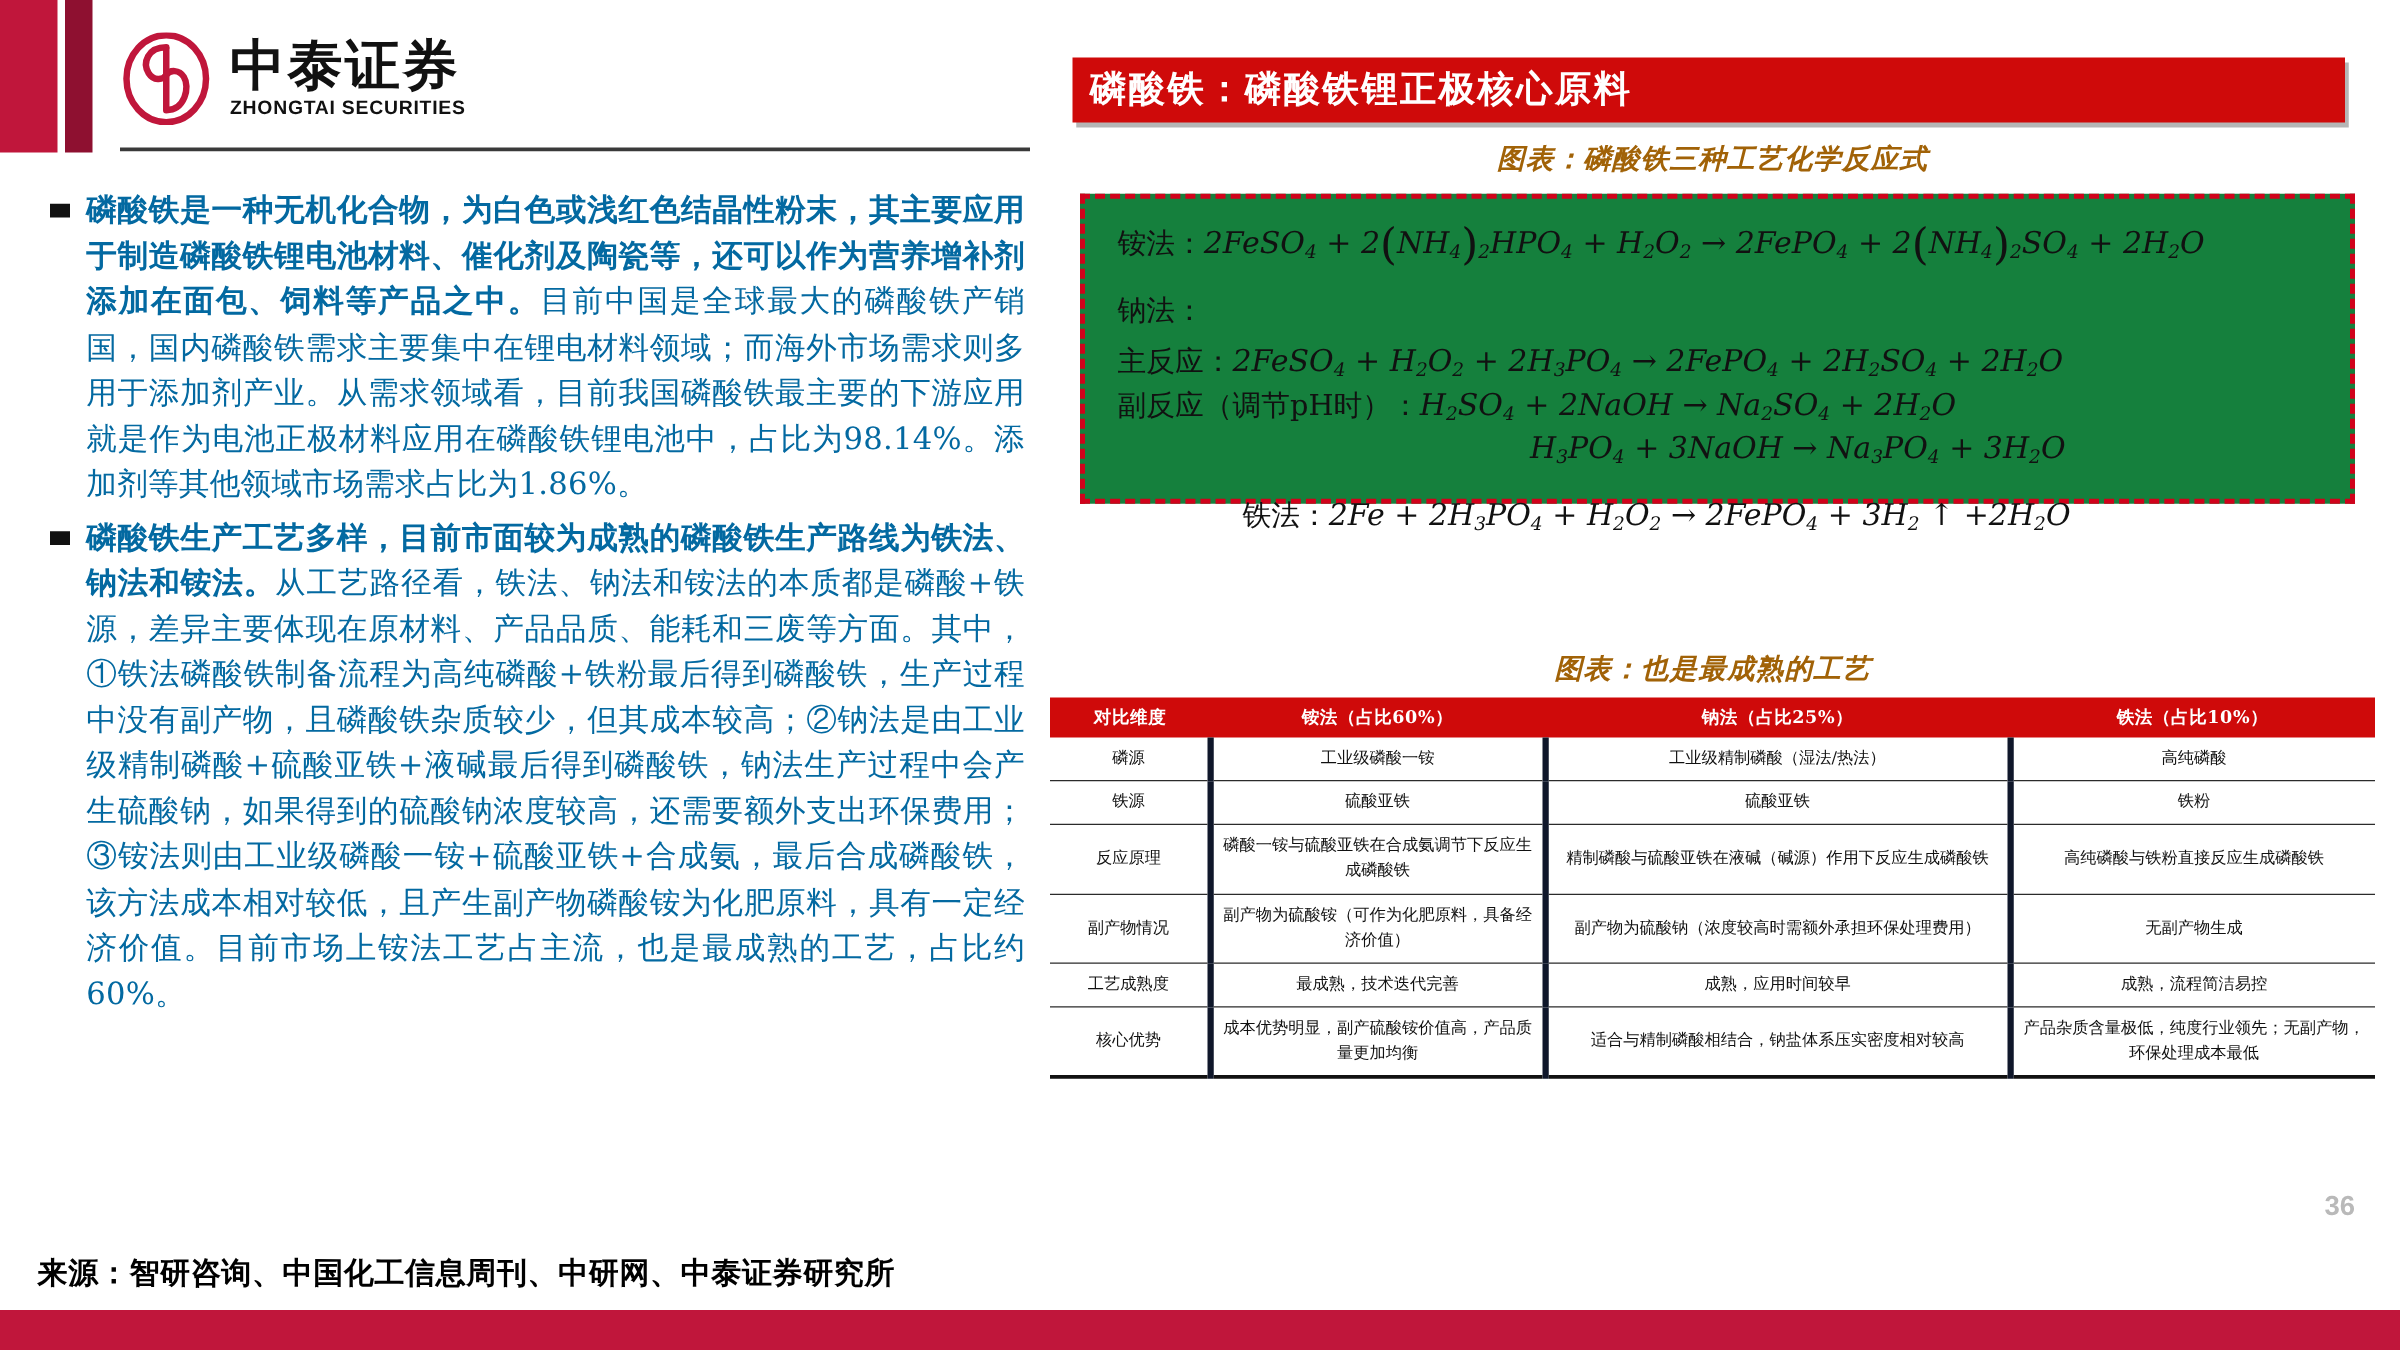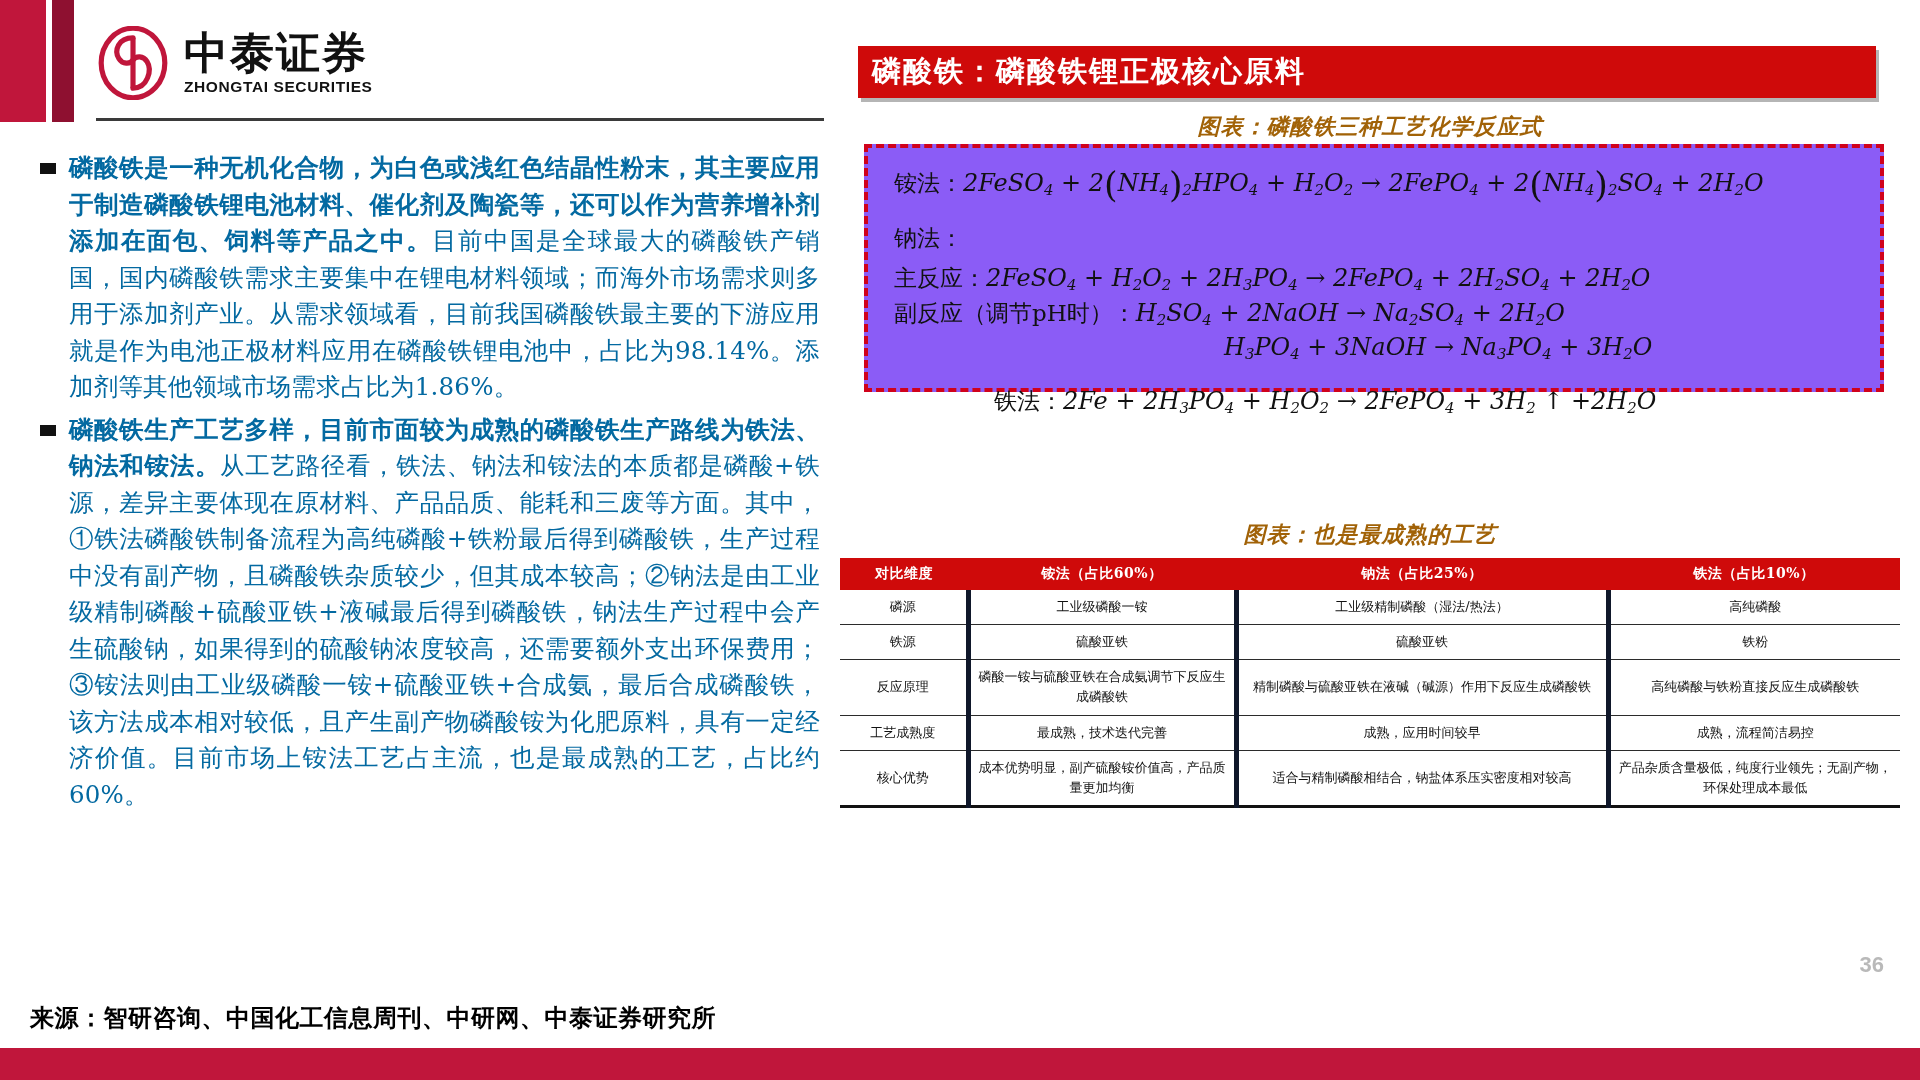--- a/index.html
+++ b/index.html
@@ -45,22 +45,22 @@
 
   
   .fig-cap{
     position:absolute;text-align:center;color:#a16207;font-weight:700;font-style:italic;
     font-size:22px;letter-spacing:1px;font-family:"DejaVu Serif","Liberation Serif",serif;
   }
   #cap-eq{left:860px;top:112px;width:1020px;}
   #cap-tab{left:840px;top:520px;width:1060px;}
 
   .eq-box{
-    position:absolute;left:864px;top:144px;width:1012px;height:240px;
-    border:4px dashed #d0021b;background:#8b5cf6;
+    position:absolute;left:864px;top:155px;width:1012px;height:240px;
+    border:4px dashed #d0021b;background:#15803d;
   }
   .eq-inner{padding:14px 22px 0 26px;}
   .eq-row{
     font-family:"DejaVu Serif","Liberation Serif",serif;
     font-size:23px;color:#111;white-space:nowrap;line-height:1.25;
   }
   .eq-row .lbl{font-style:normal;}
   .eq-row .math{font-style:italic;font-size:24px;}
   .eq-row sub{font-size:.62em;font-style:italic;vertical-align:-.28em;}
   .r1{margin-top:6px;}
@@ -202,20 +202,26 @@
             <td>硫酸亚铁</td>
             <td class="last">铁粉</td>
           </tr>
           <tr>
             <td class="k">反应原理</td>
             <td>磷酸一铵与硫酸亚铁在合成氨调节下反应生成磷酸铁</td>
             <td>精制磷酸与硫酸亚铁在液碱（碱源）作用下反应生成磷酸铁</td>
             <td class="last">高纯磷酸与铁粉直接反应生成磷酸铁</td>
           </tr>
           <tr>
+            <td class="k">副产物情况</td>
+            <td>副产物为硫酸铵（可作为化肥原料，具备经济价值）</td>
+            <td>副产物为硫酸钠（浓度较高时需额外承担环保处理费用）</td>
+            <td class="last">无副产物生成</td>
+          </tr>
+          <tr>
             <td class="k">工艺成熟度</td>
             <td>最成熟，技术迭代完善</td>
             <td>成熟，应用时间较早</td>
             <td class="last">成熟，流程简洁易控</td>
           </tr>
           <tr>
             <td class="k">核心优势</td>
             <td>成本优势明显，副产硫酸铵价值高，产品质量更加均衡</td>
             <td>适合与精制磷酸相结合，钠盐体系压实密度相对较高</td>
             <td class="last">产品杂质含量极低，纯度行业领先；无副产物，环保处理成本最低</td>

